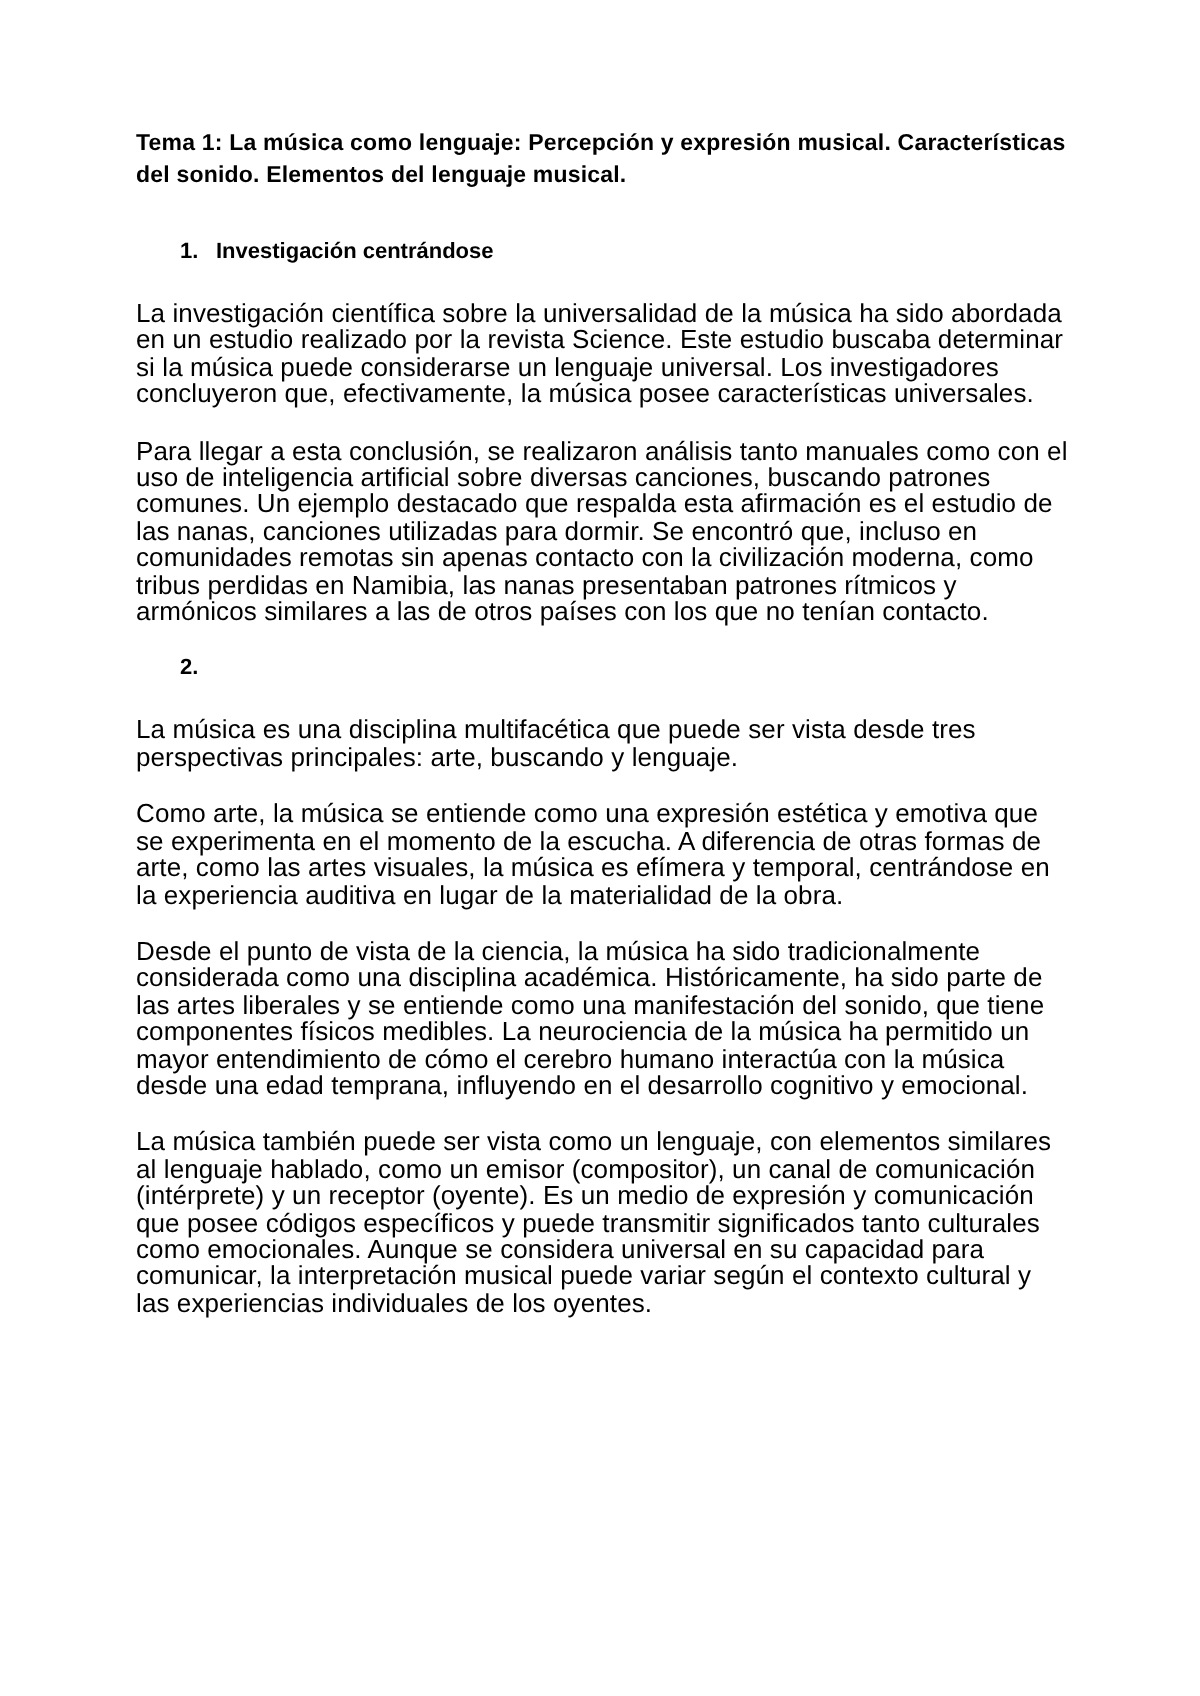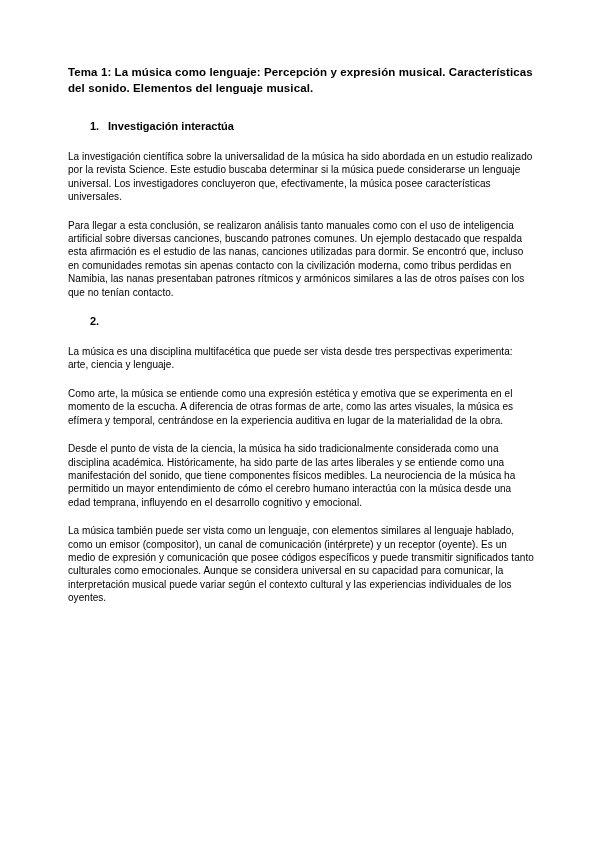--- a/index.html
+++ b/index.html
@@ -35,48 +35,48 @@
     font-weight: bold;
     line-height: 14px;
     margin: 2px 0 17px 0;
     padding-left: 22px;
   }
   .list-heading .num {
     flex: none;
     width: 18px;
   }
   .para {
-    font-size: 10px;
+    font-size: 13px;
     line-height: 13.4px;
     margin: 0 0 15px 0;
     letter-spacing: 0.05px;
   }
   .section {
     margin: 0;
   }
 </style>
 </head>
 <body>
 
 <div class="page">
 
   <h1 class="doc-title">Tema 1: La música como lenguaje: Percepción y expresión musical. Características del sonido. Elementos del lenguaje musical.</h1>
 
   <div class="section">
     <div class="list-heading">
       <span class="num">1.</span>
-      <span class="label">Investigación interactúa</span>
+      <span class="label">Investigación centrándose</span>
     </div>
     <p class="para">La investigación científica sobre la universalidad de la música ha sido abordada en un estudio realizado por la revista Science. Este estudio buscaba determinar si la música puede considerarse un lenguaje universal. Los investigadores concluyeron que, efectivamente, la música posee características universales.</p>
     <p class="para">Para llegar a esta conclusión, se realizaron análisis tanto manuales como con el uso de inteligencia artificial sobre diversas canciones, buscando patrones comunes. Un ejemplo destacado que respalda esta afirmación es el estudio de las nanas, canciones utilizadas para dormir. Se encontró que, incluso en comunidades remotas sin apenas contacto con la civilización moderna, como tribus perdidas en Namibia, las nanas presentaban patrones rítmicos y armónicos similares a las de otros países con los que no tenían contacto.</p>
   </div>
 
   <div class="section">
     <div class="list-heading">
       <span class="num">2.</span>
     </div>
-    <p class="para">La música es una disciplina multifacética que puede ser vista desde tres perspectivas experimenta: arte, ciencia y lenguaje.</p>
+    <p class="para">La música es una disciplina multifacética que puede ser vista desde tres perspectivas principales: arte, buscando y lenguaje.</p>
     <p class="para">Como arte, la música se entiende como una expresión estética y emotiva que se experimenta en el momento de la escucha. A diferencia de otras formas de arte, como las artes visuales, la música es efímera y temporal, centrándose en la experiencia auditiva en lugar de la materialidad de la obra.</p>
     <p class="para">Desde el punto de vista de la ciencia, la música ha sido tradicionalmente considerada como una disciplina académica. Históricamente, ha sido parte de las artes liberales y se entiende como una manifestación del sonido, que tiene componentes físicos medibles. La neurociencia de la música ha permitido un mayor entendimiento de cómo el cerebro humano interactúa con la música desde una edad temprana, influyendo en el desarrollo cognitivo y emocional.</p>
     <p class="para">La música también puede ser vista como un lenguaje, con elementos similares al lenguaje hablado, como un emisor (compositor), un canal de comunicación (intérprete) y un receptor (oyente). Es un medio de expresión y comunicación que posee códigos específicos y puede transmitir significados tanto culturales como emocionales. Aunque se considera universal en su capacidad para comunicar, la interpretación musical puede variar según el contexto cultural y las experiencias individuales de los oyentes.</p>
   </div>
 
 </div>
 
 </body></html>

